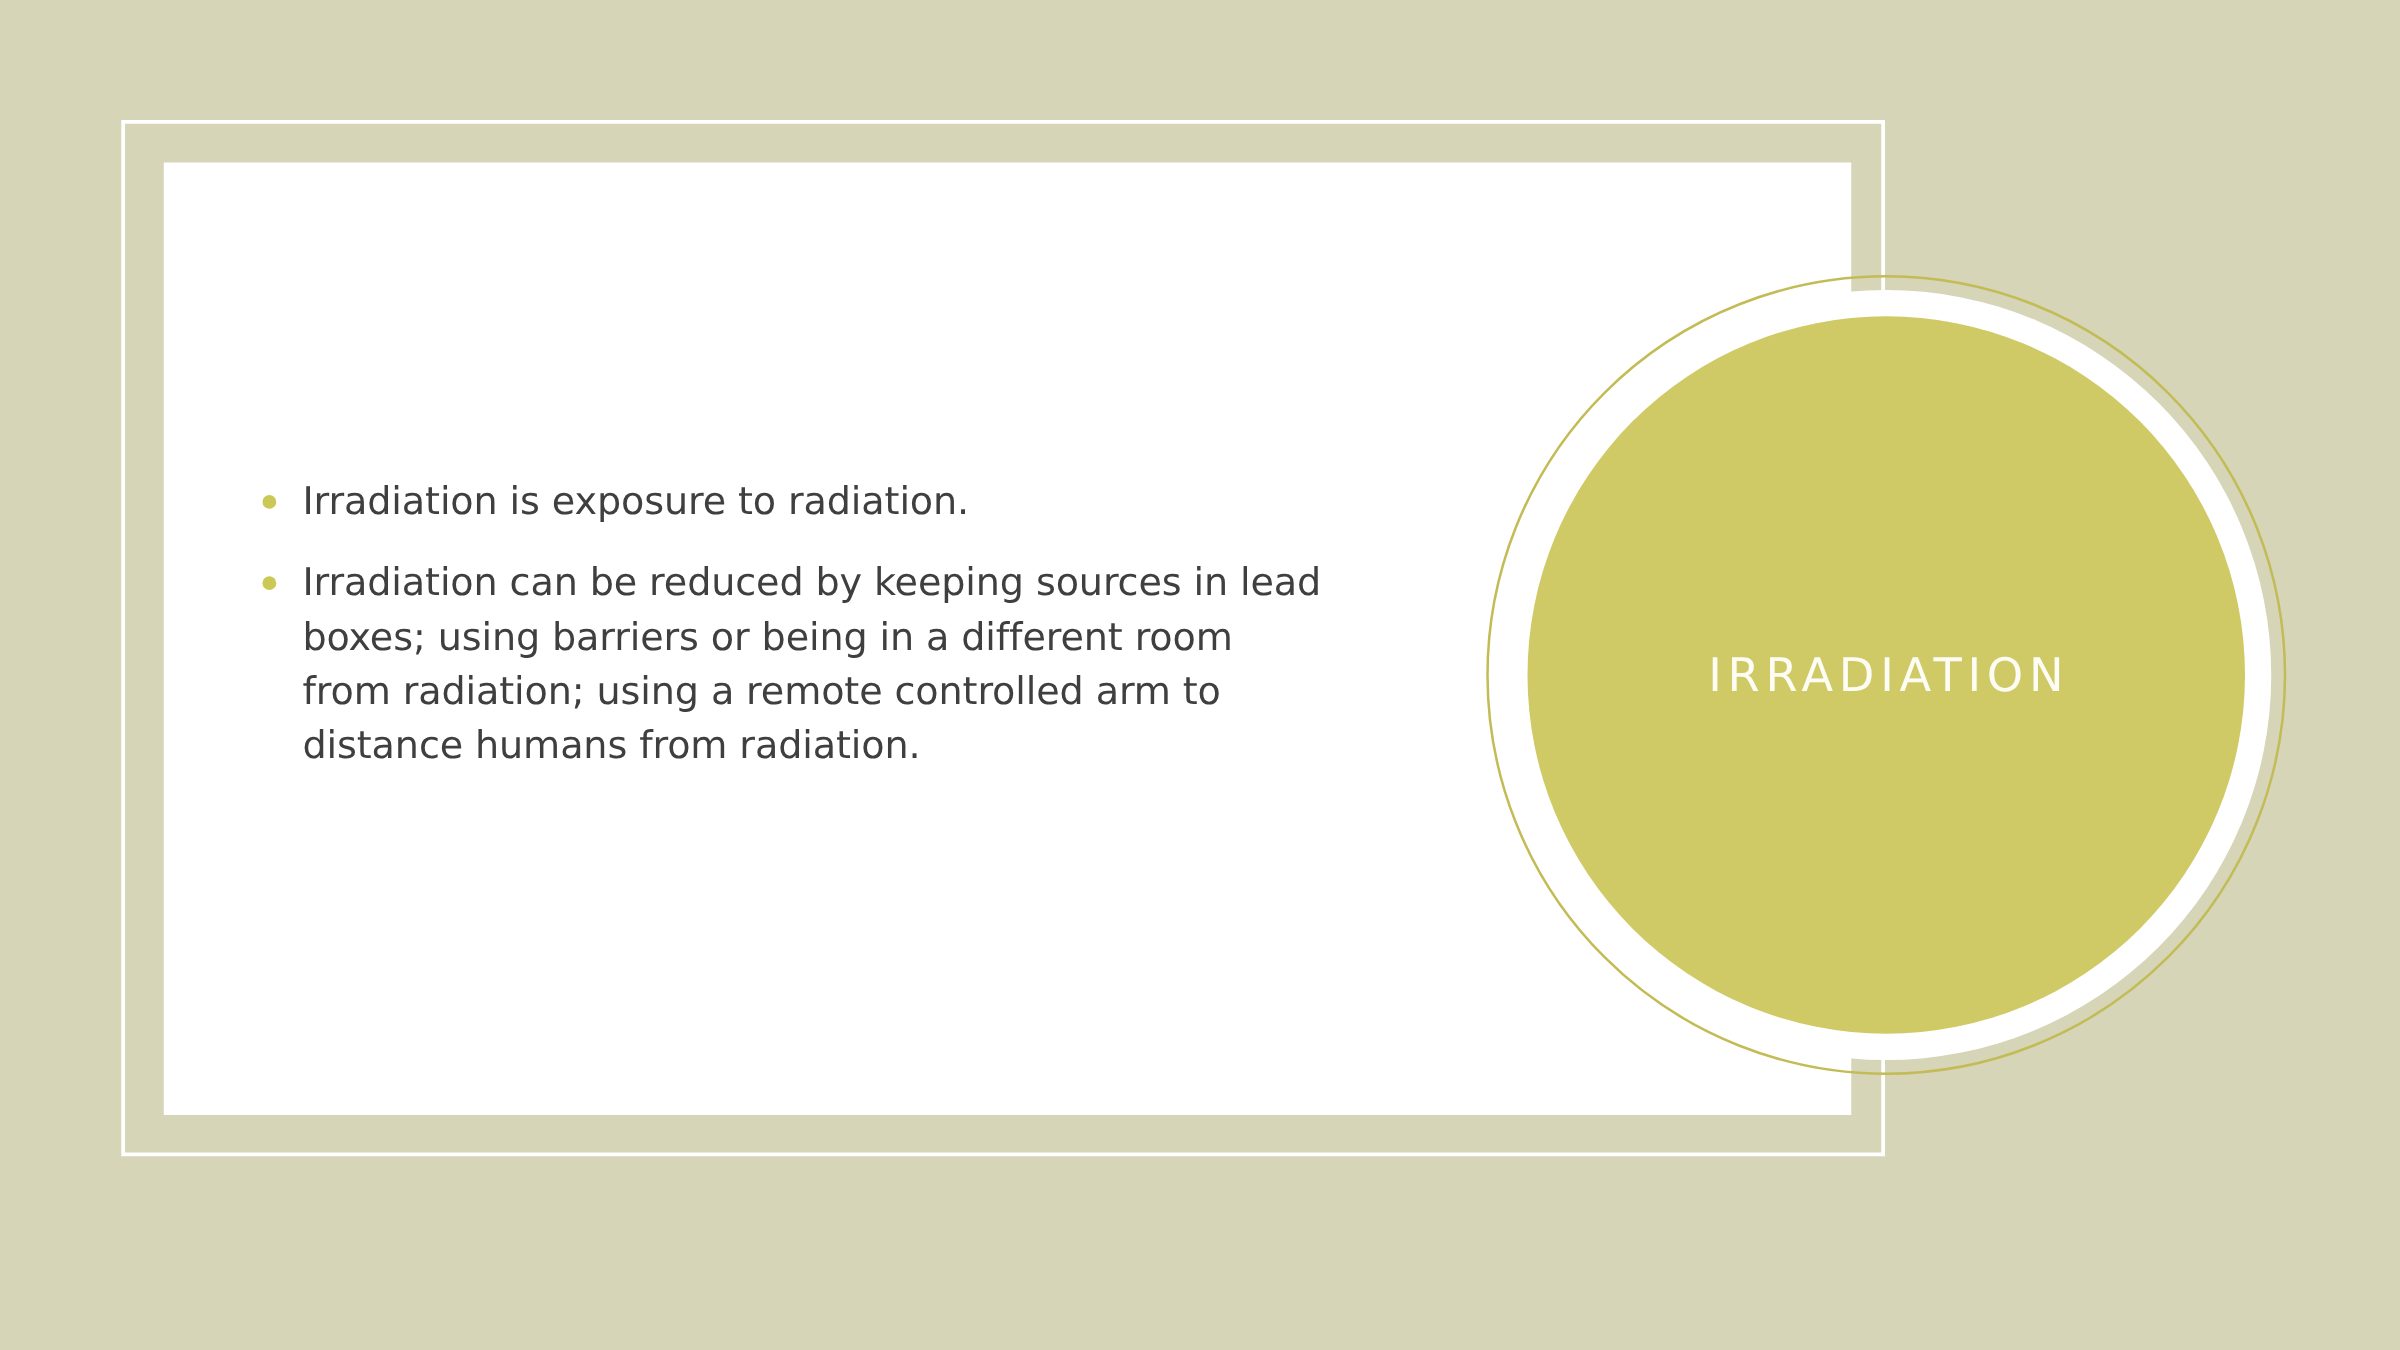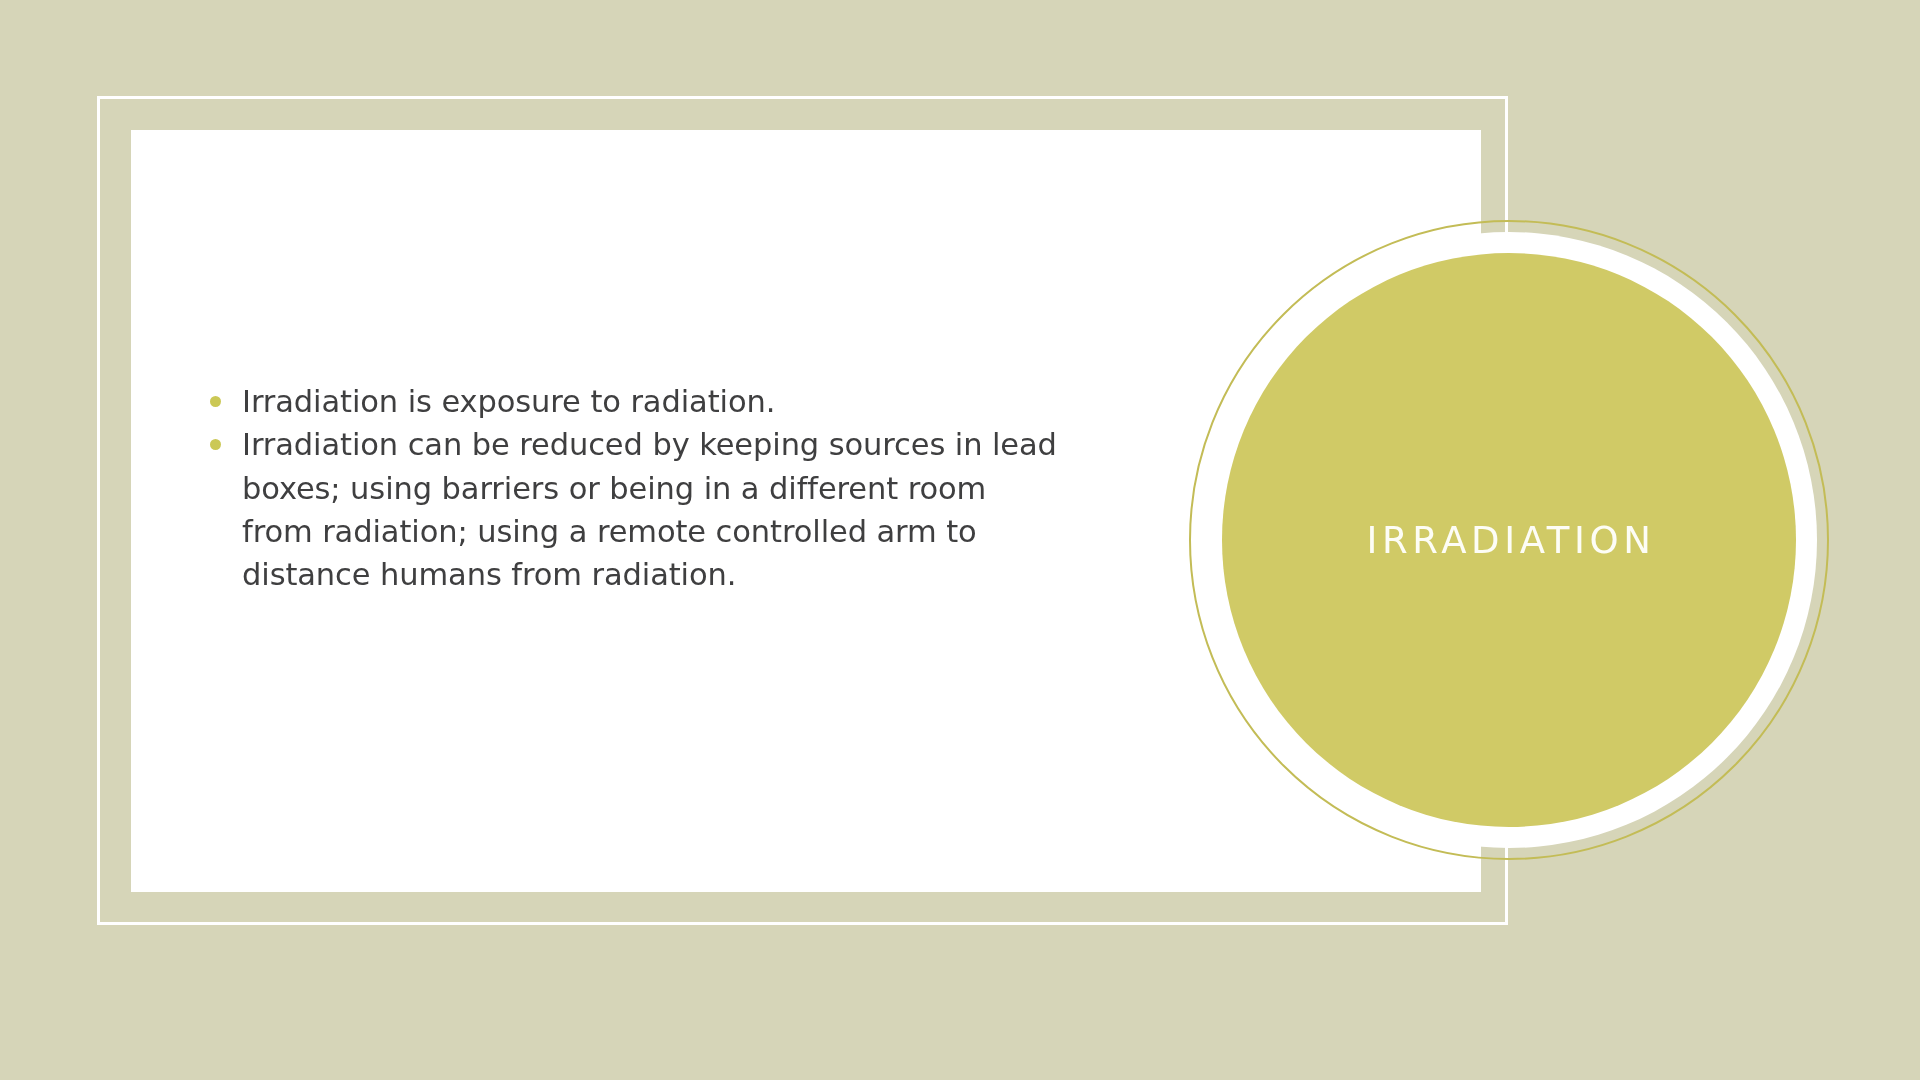--- a/index.html
+++ b/index.html
@@ -47,20 +47,21 @@
   #body-text {
     position: absolute;
     left: 210px;
     top: 380px;
     width: 855px;
   }
 
   .bullet-row {
     display: flex;
     align-items: flex-start;
+    margin-bottom: 22px;
   }
   .bullet-row:last-child { margin-bottom: 16px; }
 
   .bullet-dot {
     flex: 0 0 auto;
     width: 11px;
     height: 11px;
     border-radius: 50%;
     background: #cbc855;
     margin-top: 16px;

